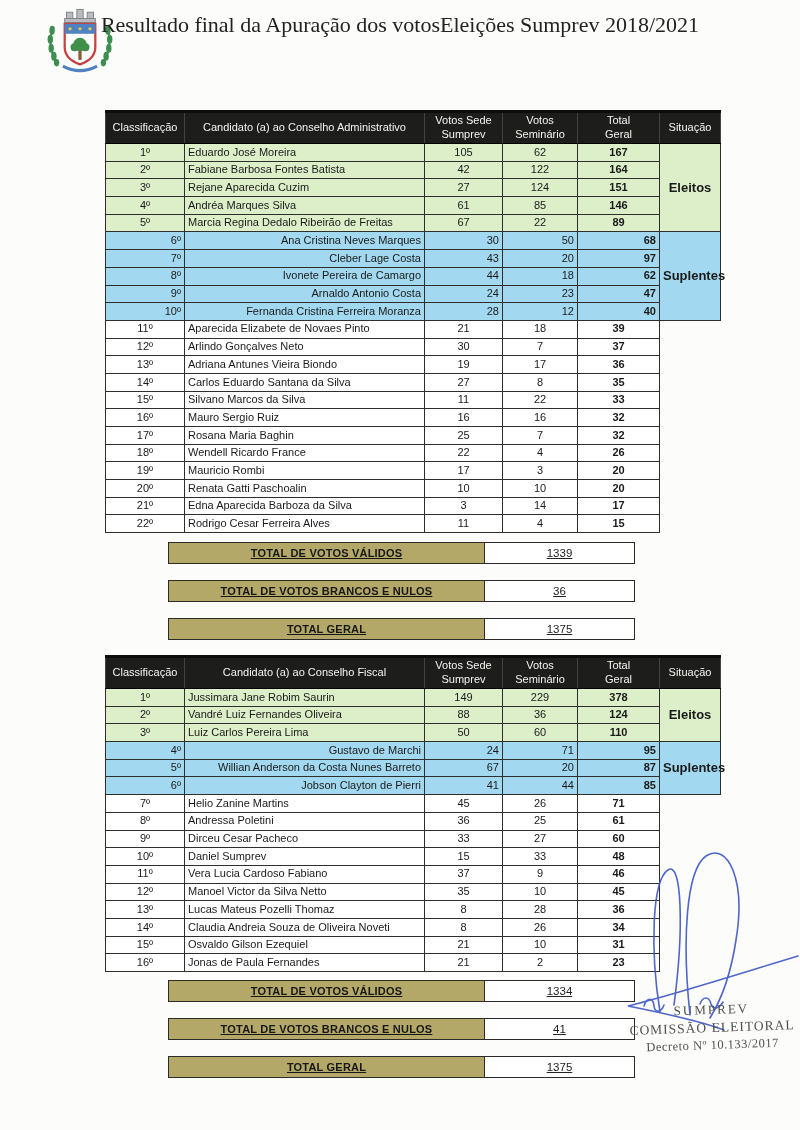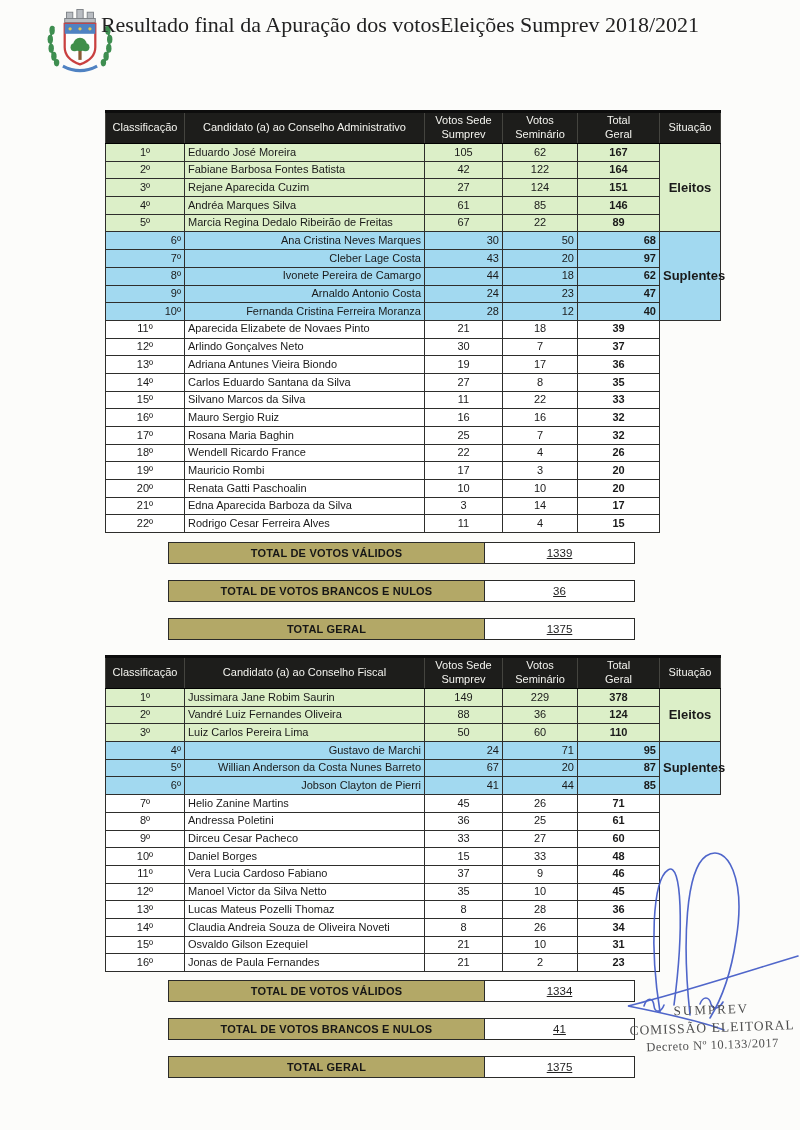--- a/index.html
+++ b/index.html
@@ -39,21 +39,21 @@
     text-align:center;font-weight:bold;font-size:13px;
   }
   td.situacao.green{background:#dcefc8 !important;}
   td.situacao.blue{background:#a2d9f0 !important;}
   
   .totals{position:absolute;left:168px;width:467px;}
   .totals-row{display:flex;margin-bottom:16px;height:22px;}
   .totals-label{
     box-sizing:border-box;width:317px;background:#b3a867;border:1px solid #2b2b29;
     font-weight:bold;font-size:11px;display:flex;align-items:center;justify-content:center;
-    letter-spacing:.2px;color:#161616;
+    letter-spacing:.2px;color:#161616;text-decoration:underline;
   }
   .totals-value{
     box-sizing:border-box;width:150px;background:#fff;border:1px solid #2b2b29;border-left:none;
     font-size:11.5px;display:flex;align-items:center;justify-content:center;color:#222;text-decoration:underline;
   }
   
   .signature{position:absolute;left:600px;top:840px;width:200px;height:200px;pointer-events:none;}
   .stamp{
     position:absolute;left:612px;top:1002px;width:200px;text-align:center;
     font-family:"Liberation Serif",serif;color:#4f4f4f;transform:rotate(-2deg);
@@ -388,21 +388,21 @@
         </tr>
         <tr>
           <td class="c-rank">9º</td>
           <td class="c-name">Dirceu Cesar Pacheco</td>
           <td class="c-num">33</td>
           <td class="c-num">27</td>
           <td class="c-total">60</td>
         </tr>
         <tr>
           <td class="c-rank">10º</td>
-          <td class="c-name">Daniel Borges</td>
+          <td class="c-name">Daniel Sumprev</td>
           <td class="c-num">15</td>
           <td class="c-num">33</td>
           <td class="c-total">48</td>
         </tr>
         <tr>
           <td class="c-rank">11º</td>
           <td class="c-name">Vera Lucia Cardoso Fabiano</td>
           <td class="c-num">37</td>
           <td class="c-num">9</td>
           <td class="c-total">46</td>

